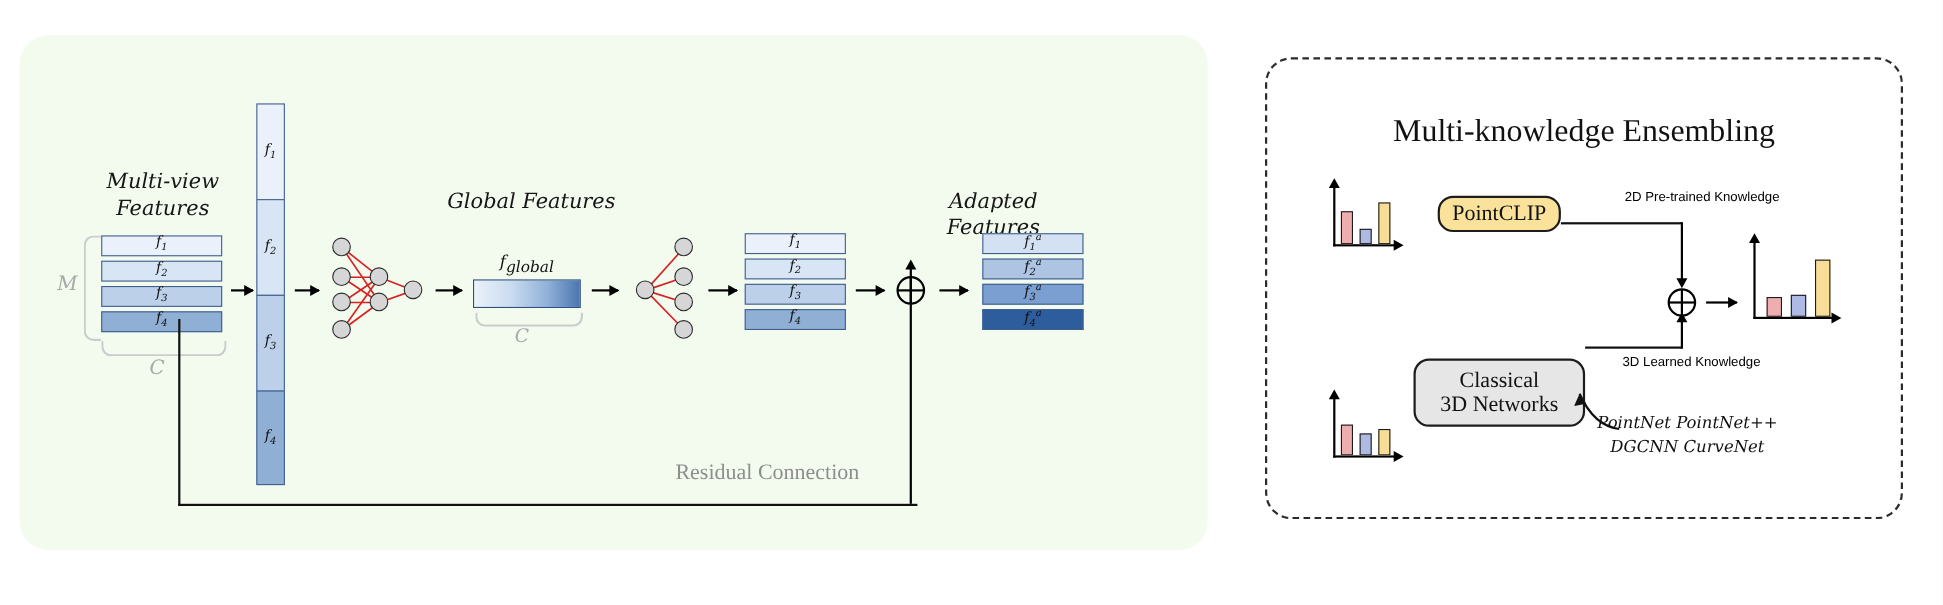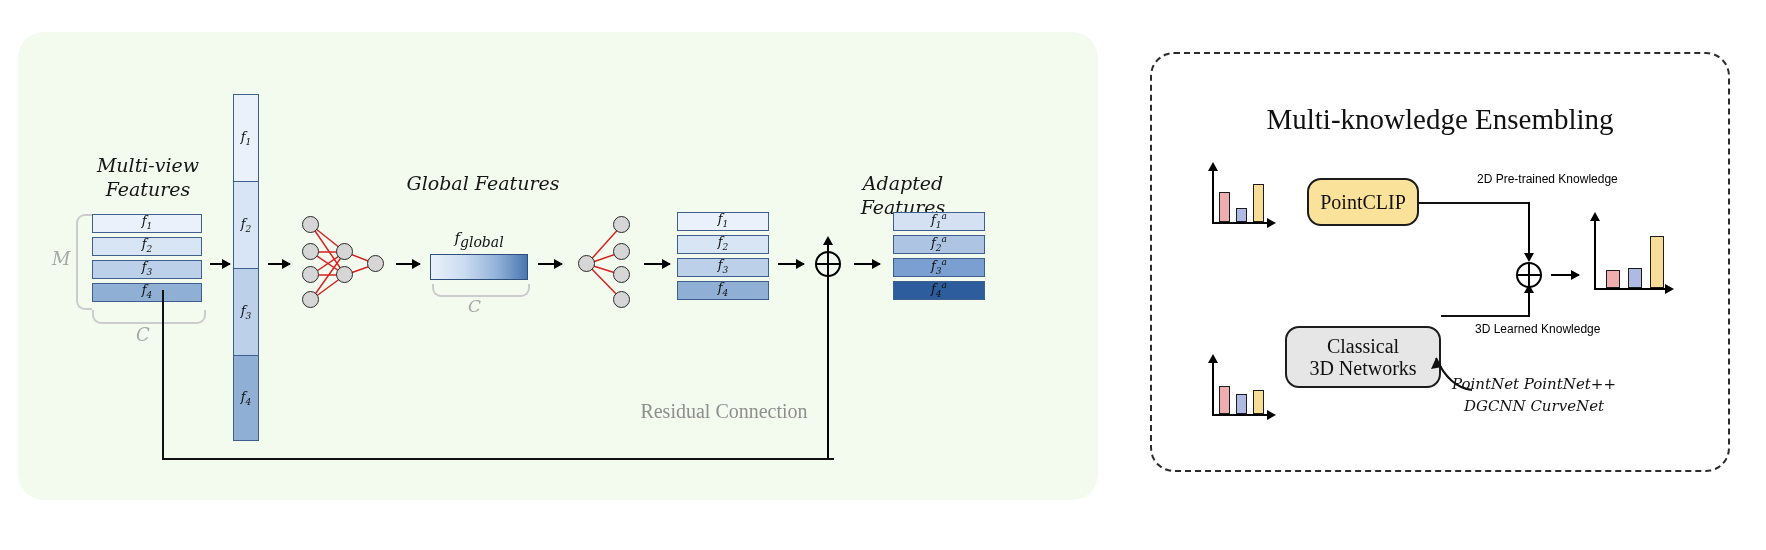--- a/index.html
+++ b/index.html
@@ -119,42 +119,42 @@
     border:2px solid #000;box-sizing:border-box;
   }
   .plus:before,.plus:after{content:"";position:absolute;background:#000;}
   .plus:before{left:50%;top:-1px;width:1.8px;height:24px;margin-left:-.9px;}
   .plus:after{top:50%;left:-1px;height:1.8px;width:24px;margin-top:-.9px;}
 
   
   #res-line{position:absolute;left:144px;top:258px;width:2px;height:170px;background:#111;}
   #res-line-h{position:absolute;left:144px;top:426px;width:672px;height:2px;background:#111;}
   #res-label{
-    position:absolute;left:596px;top:368px;width:220px;text-align:center;
+    position:absolute;left:596px;top:386px;width:220px;text-align:left;
     font-size:20px;color:#8e8e8e;font-family:"Liberation Serif", serif;
   }
 
   
   #right-panel{
     position:absolute;left:1150px;top:52px;width:580px;height:420px;
     border:2px dashed #2b2b2b;border-radius:24px;box-sizing:border-box;
     background:#fff;
   }
   #panel-title-right{
     position:absolute;left:0;top:32px;width:580px;text-align:center;
     font-size:29px;color:#111;font-family:"Liberation Serif", serif;margin-top:19px;
   }
 
   .roundbox{
     position:absolute;border:2.2px solid #1c1c1c;border-radius:14px;
     box-sizing:border-box;display:flex;align-items:center;justify-content:center;
     text-align:center;line-height:1.12;color:#111;
   }
   #pointclip-box{
-    left:1307px;top:178px;width:112px;height:48px;
+    left:1307px;top:178px;width:112px;height:33px;
     background:#fae29a;font-size:20px;
   }
   #classical-box{
     left:1285px;top:288px;width:156px;height:62px;
     background:#e6e6e6;font-size:20px;margin-top:38px;
   }
   .kn-label{
     position:absolute;font-size:12px;color:#000000;
     font-family:Liberation Sans, sans-serif;white-space:nowrap;
   }

